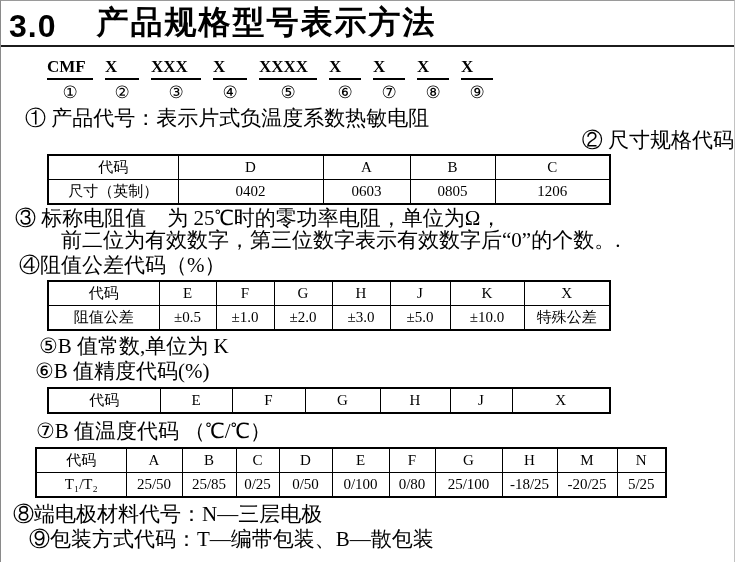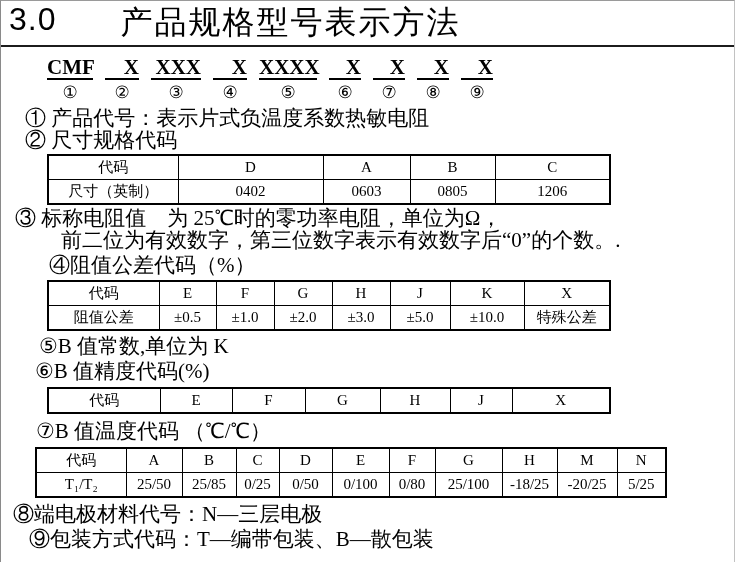--- a/index.html
+++ b/index.html
@@ -10,47 +10,46 @@
     box-sizing:border-box;
     border-left:1px solid #8a8a8a;
     border-top:1px solid #9a9a9a;
     border-right:1px solid #c2c2c2;
     overflow:hidden;
   }
   
   .title-bar {
     height:44px;
     border-bottom:2px solid #1c1c1c;
-    display:flex; align-items:flex-start;
+    display:flex; align-items:flex-end;
     font-family:"Liberation Sans", sans-serif;
-    font-weight:normal; font-size:32px;
+    font-weight:bold; font-size:32px;
     padding-left:8px;
-    gap:24px;
   }
   .title-num { letter-spacing:1px; }
   .title-text { margin-left:40px; letter-spacing:2px; }
 
   
   .spec-row { display:flex; margin:10px 0 0 46px; gap:12px; }
   .spec-seg { display:flex; flex-direction:column; align-items:center; }
   .spec-code {
-    font-weight:bold; font-size:21px; line-height:20px;
+    font-weight:bold; font-size:17px; line-height:20px;
     border-bottom:2px solid #000;
-    text-align:right; width:100%; padding-bottom:1px;
+    text-align:left; width:100%; padding-bottom:1px;
   }
   .spec-num { margin-top:3px; font-size:17px; line-height:20px; }
   .w46{width:46px}.w34{width:34px}.w50{width:50px}.w58{width:58px}.w32{width:32px}
 
   
   .note { font-size:21px; line-height:19px; white-space:pre; }
   .n-prod  { margin-top:6px;  padding-left:24px; }
-  .n-size  { margin-top:3px;  padding-left:24px; }
+  .n-size  { margin-top:3px;  padding-left:24px;text-align:right; }
   .n-res1  { margin-top:4px;  padding-left:14px; }
   .n-res2  { margin-top:3px;  padding-left:60px; }
-  .n-tol   { margin-top:6px;  padding-left:48px; }
+  .n-tol   { margin-top:6px;  padding-left:18px; }
   .n-bconst{ margin-top:6px;  padding-left:38px; }
   .n-bprec { margin-top:6px;  padding-left:34px; }
   .n-btemp { margin-top:8px;  padding-left:35px; }
   .n-elec  { margin-top:7px;  padding-left:12px; }
   .n-pack  { margin-top:6px;  padding-left:28px; }
 
   
   table.spec-table {
     border-collapse:collapse; table-layout:fixed;
     border:2px solid #000;

